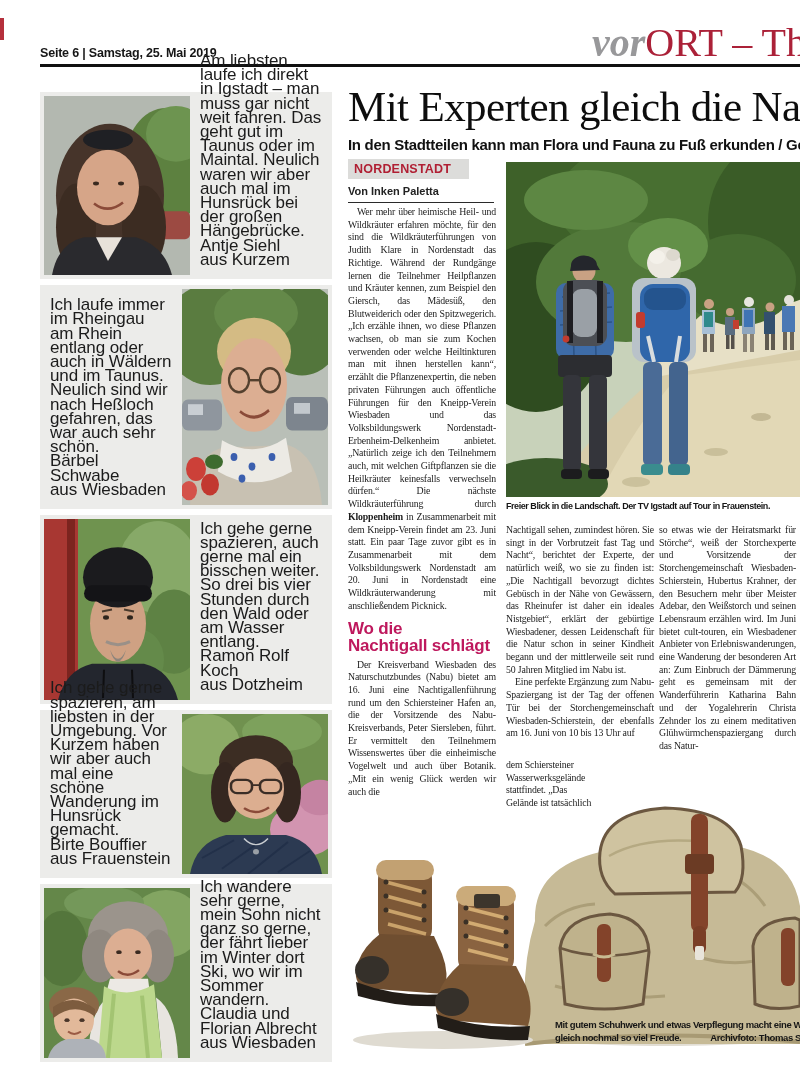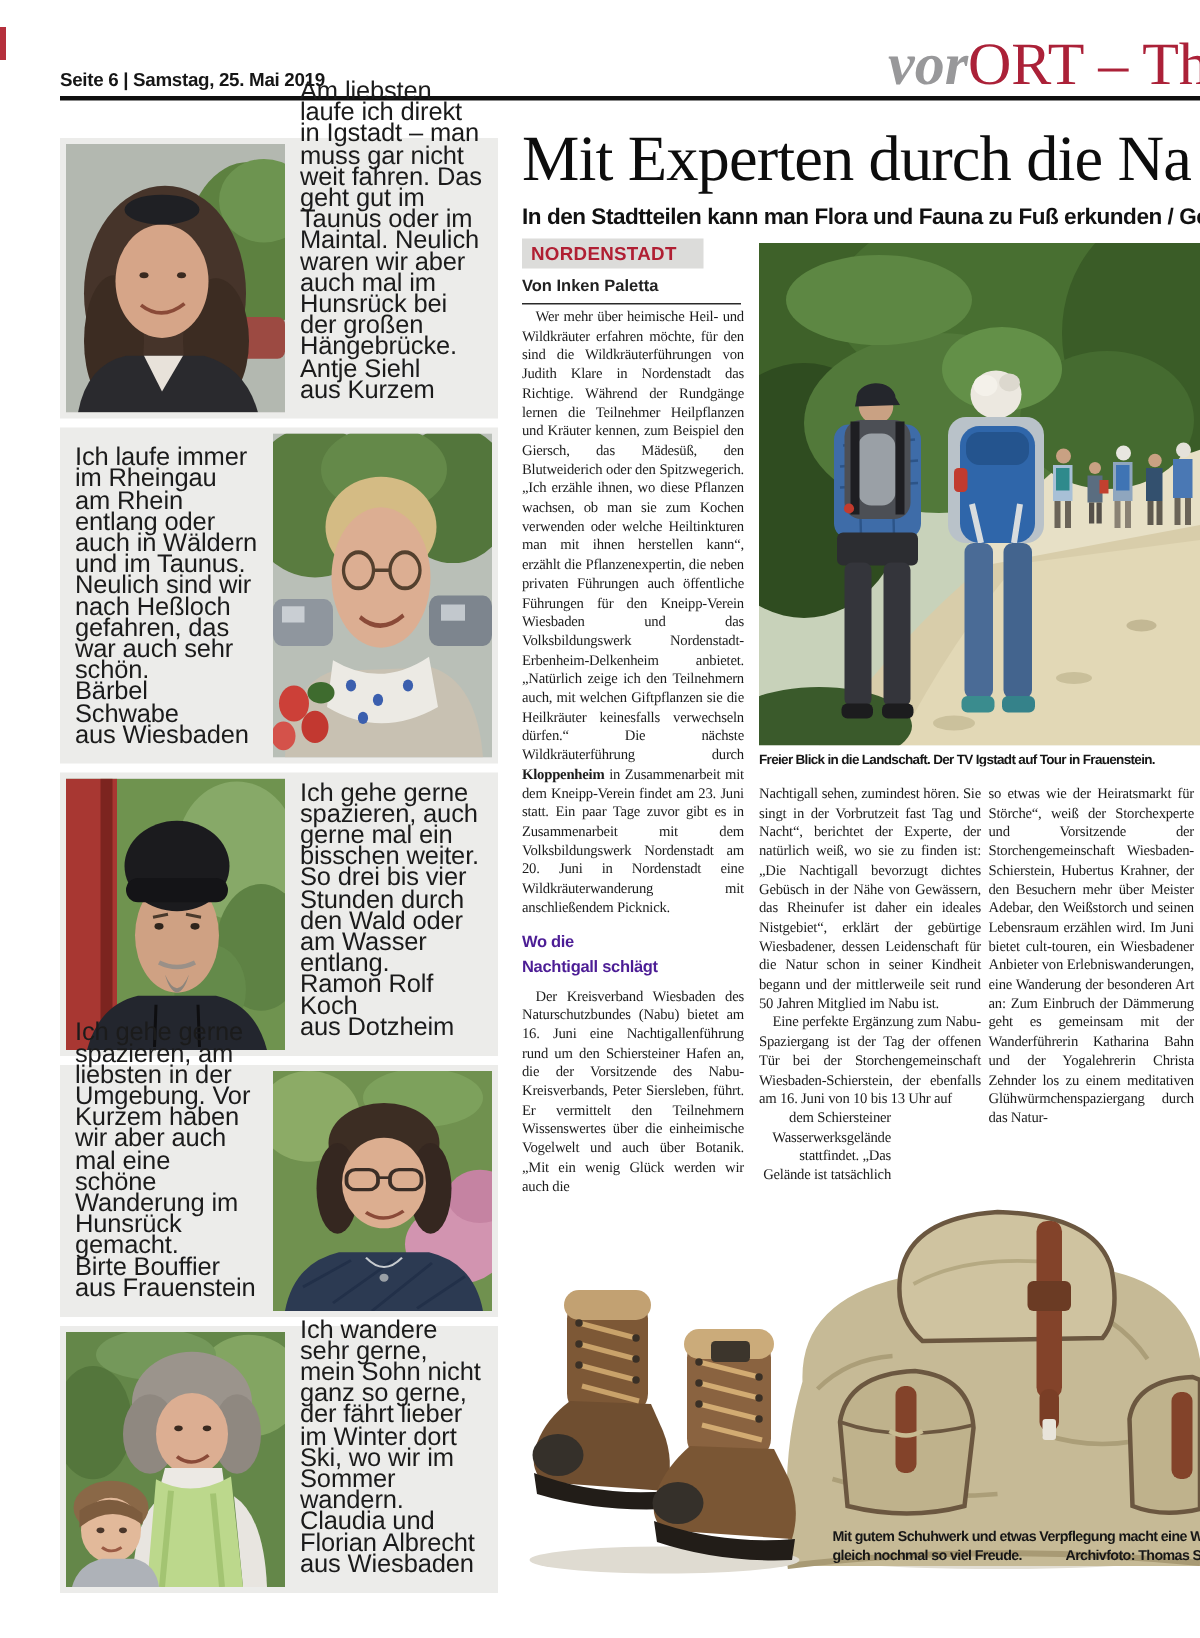--- a/index.html
+++ b/index.html
@@ -39,23 +39,23 @@
           border-bottom:1.8px solid #2a2a2a;padding-bottom:5px;}
 
   
   .bodycol{font-family:"Liberation Serif",serif;font-size:9.8px;line-height:12.7px;text-align:justify;
            color:#1c1c1c;letter-spacing:-0.15px;}
   .col1{left:348px;top:206px;width:148px;}
   .col2{left:506px;top:524px;width:148px;}
   .col3{left:659px;top:524px;width:137px;}
   .bodycol p{margin:0;text-indent:9px;}
   .bodycol p.cont{text-indent:0;}
-  .subhead{font-family:"Liberation Sans",sans-serif;font-size:11px;line-height:17px;font-weight:bold;
-           color:#4c1d95;margin:7px 0 5px;text-align:left;letter-spacing:-0.2px;}
-  .narrow{width:88px;text-align:right;}
+  .subhead{font-family:"Liberation Sans",sans-serif;font-size:17px;line-height:17px;font-weight:bold;
+           color:#be185d;margin:7px 0 5px;text-align:left;letter-spacing:-0.2px;}
+  .narrow{width:88px;text-align:left;margin-top:19px;}
 
   
   .mainphoto{left:506px;top:162px;width:294px;height:335px;overflow:hidden;}
   .mainphoto svg{display:block;width:100%;height:100%;}
   .photocap{left:506px;top:501px;width:296px;font-size:9px;font-weight:bold;letter-spacing:-0.45px;
             white-space:nowrap;overflow:hidden;color:#161616;}
   .backpack{left:505px;top:796px;width:295px;height:250px;}
   .boots{left:348px;top:852px;width:192px;height:198px;}
   .backpack svg,.boots svg{display:block;width:100%;height:100%;}
   .bottomcap{left:555px;top:1018px;width:246px;font-size:9.5px;font-weight:bold;letter-spacing:-0.4px;
@@ -223,21 +223,21 @@
         </svg>
       </div>
       <div class="etext">
         <div>Ich wandere sehr gerne, mein Sohn nicht ganz so gerne, der fährt lieber im Winter dort Ski, wo wir im Sommer wandern.</div>
         <div class="pname">Claudia und Florian Albrecht</div>
         <div class="pname">aus Wiesbaden</div>
       </div>
     </div>
   </div>
 
-  <div class="abs headline">Mit Experten durch die Na</div>
+  <div class="abs headline">Mit Experten gleich die Na</div>
   <div class="abs subtitle">In den Stadtteilen kann man Flora und Fauna zu Fuß erkunden / Geführte Tour</div>
   <div class="abs kicker">NORDENSTADT</div>
   <div class="abs byline">Von Inken Paletta</div>
 
   <div class="abs mainphoto">
     <svg viewBox="0 0 294 335" preserveAspectRatio="none">
       <rect width="294" height="335" fill="#c8d2ba"></rect>
       <rect x="140" y="100" width="154" height="130" fill="#e7e0c6"></rect>
       <ellipse cx="60" cy="70" rx="120" ry="95" fill="#3e6129"></ellipse>
       <ellipse cx="180" cy="40" rx="130" ry="70" fill="#486f31"></ellipse>

